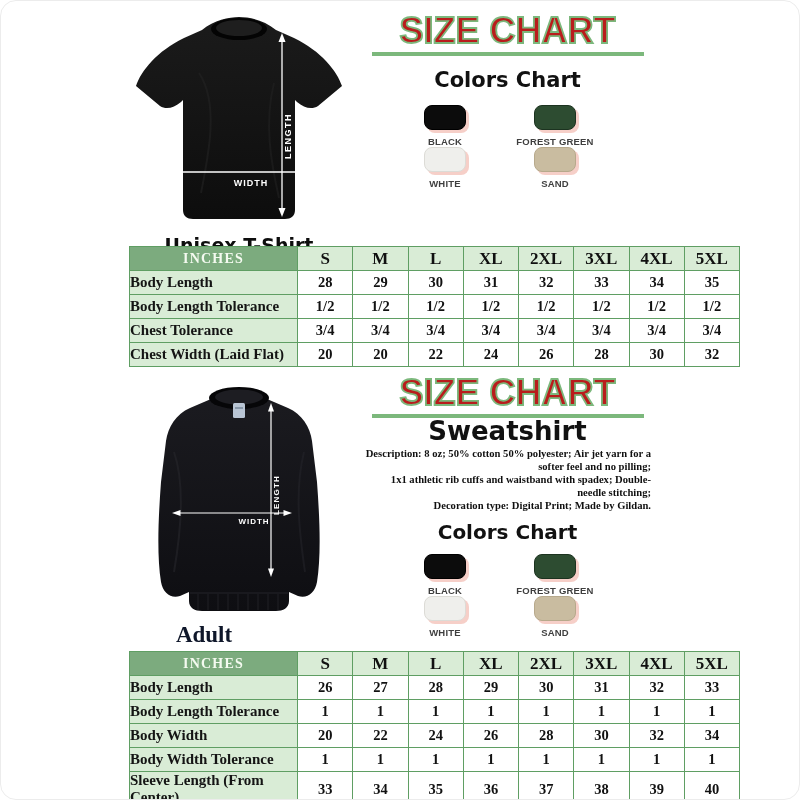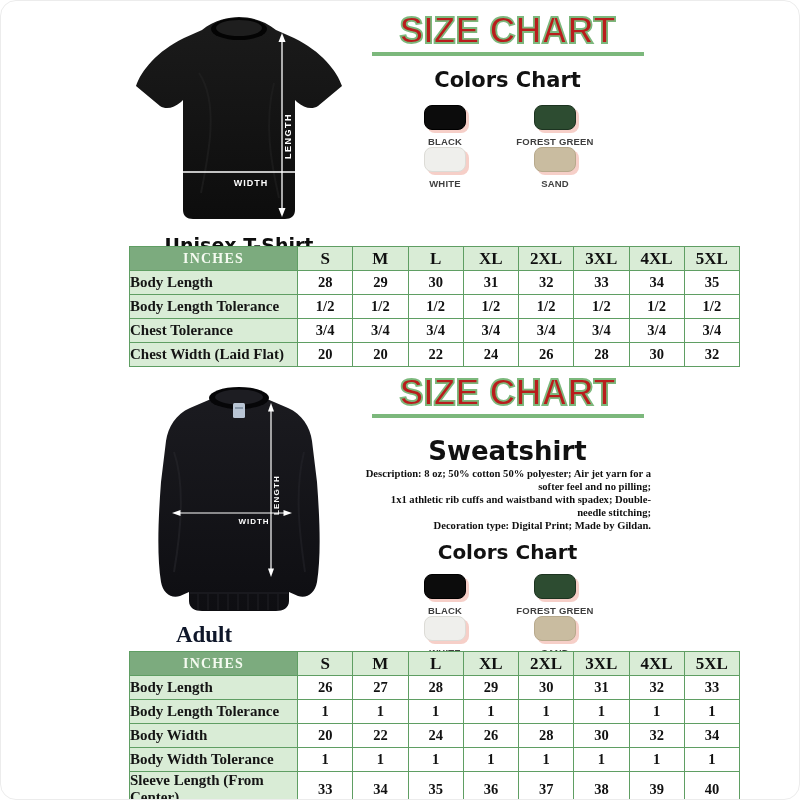--- a/index.html
+++ b/index.html
@@ -11,21 +11,21 @@
   
   .title-col{position:absolute;text-align:center;}
   .big-title{
     font-family:"Liberation Sans",sans-serif;font-weight:bold;
     font-size:36px;line-height:1.0;color:#b91c1c;
     -webkit-text-stroke:1.8px #7cb87c;letter-spacing:0px;white-space:nowrap;
   }
   .title-underline{height:4px;background:#7cb87c;width:272px;margin:3px auto 0;}
   .script-text{font-family:"DejaVu Sans",sans-serif;font-weight:bold;color:#111;}
   .colors-chart-title{font-size:21px;margin-top:12px;}
-  .product-name{font-size:26px;margin-top:20px;line-height:1.0;}
+  .product-name{font-size:26px;margin-top:0;line-height:1.0;}
   .desc{
     font-family:"Liberation Serif",serif;font-weight:bold;
     font-size:10.6px;line-height:1.22;color:#101010;margin-top:4px;text-align:right;
   }
   
   .swatch-grid{
     display:grid;grid-template-columns:95px 125px;justify-content:center;
     justify-items:center;margin-top:13px;
   }
   .swatch-item{text-align:center;}

